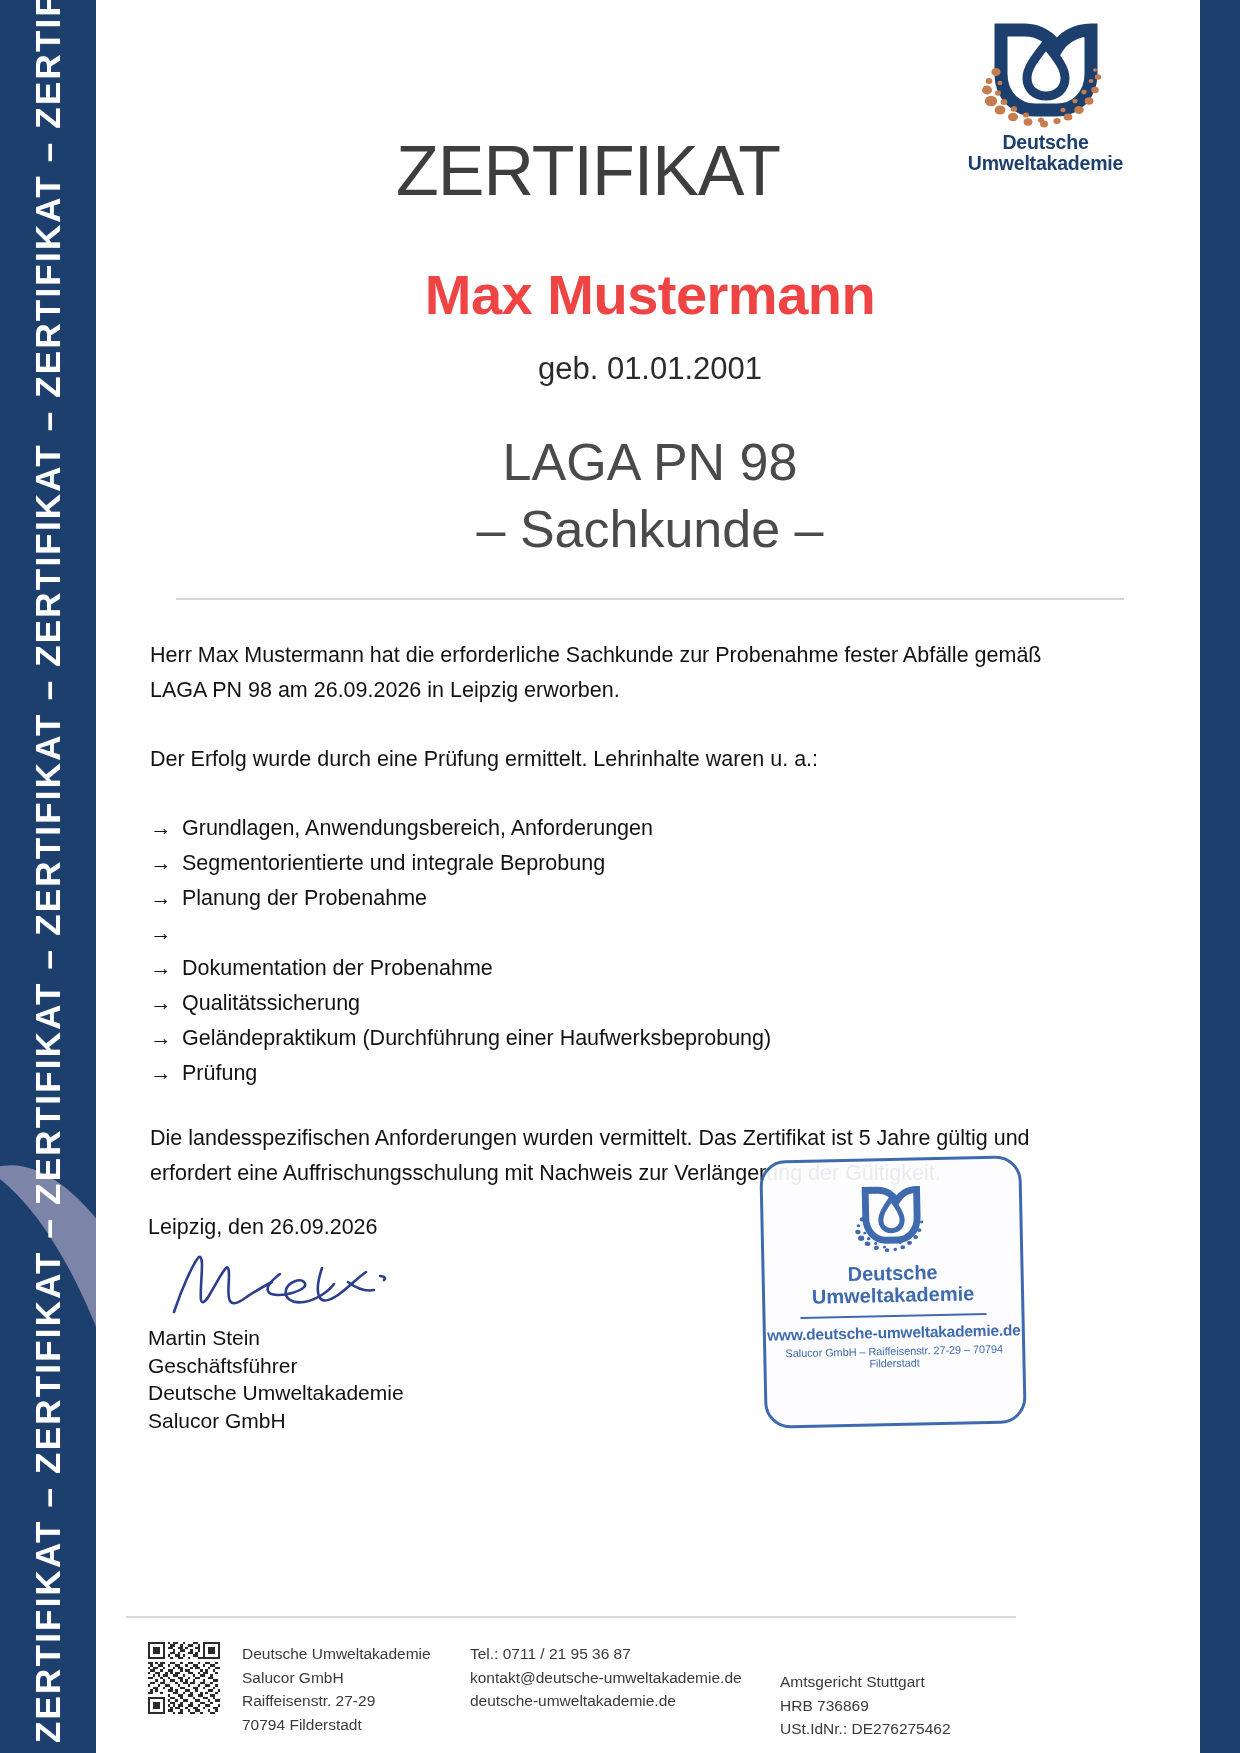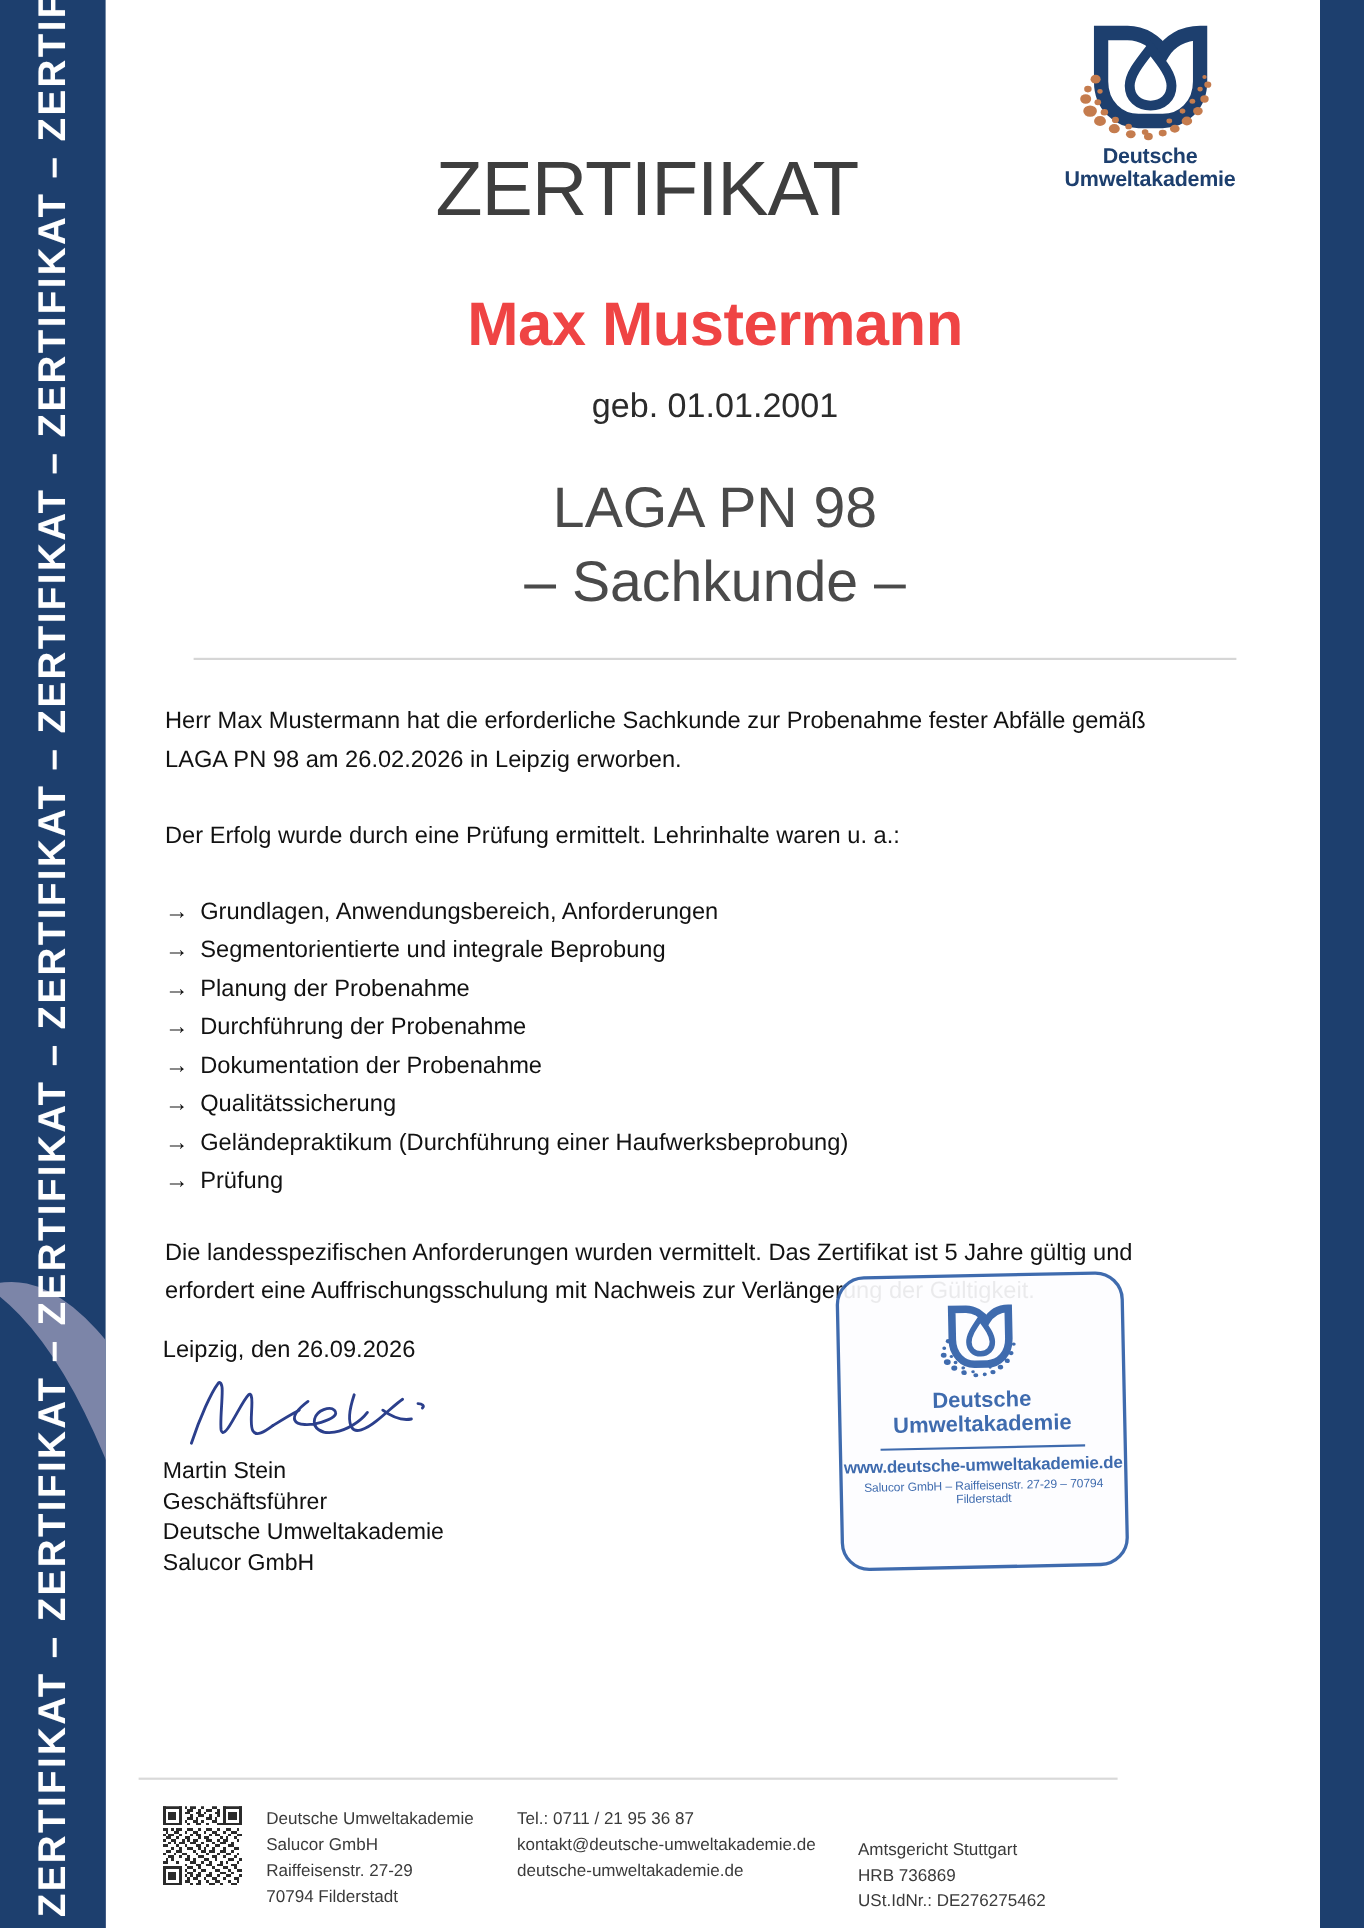--- a/index.html
+++ b/index.html
@@ -339,39 +339,38 @@
     <div class="hero">
       <div class="recipient-name">Max Mustermann</div>
       <div class="recipient-birth">geb. 01.01.2001</div>
       <div class="course-title">LAGA PN 98</div>
       <div class="course-sub">– Sachkunde –</div>
     </div>
 
     <div class="divider"></div>
 
     <div class="body-text">
-      <p class="para para-gap">Herr Max Mustermann hat die erforderliche Sachkunde zur Probenahme fester Abfälle gemäß LAGA PN 98 am 26.02.2026 in Leipzig erworben.</p>
+      <p class="para para-gap">Herr Max Mustermann hat die erforderliche Sachkunde zur Probenahme fester Abfälle gemäß LAGA PN 98 am 26.09.2026 in Leipzig erworben.</p>
       <p class="para para-gap">Der Erfolg wurde durch eine Prüfung ermittelt. Lehrinhalte waren u. a.:</p>
 
       <ul class="topic-list">
         <li>
             <span class="arrow-icon">→</span>
             <span>Grundlagen, Anwendungsbereich, Anforderungen</span>
           </li>
         <li>
             <span class="arrow-icon">→</span>
             <span>Segmentorientierte und integrale Beprobung</span>
           </li>
         <li>
             <span class="arrow-icon">→</span>
             <span>Planung der Probenahme</span>
           </li>
         <li>
             <span class="arrow-icon">→</span>
-            <span>Durchführung der Probenahme</span>
           </li>
         <li>
             <span class="arrow-icon">→</span>
             <span>Dokumentation der Probenahme</span>
           </li>
         <li>
             <span class="arrow-icon">→</span>
             <span>Qualitätssicherung</span>
           </li>
         <li>

